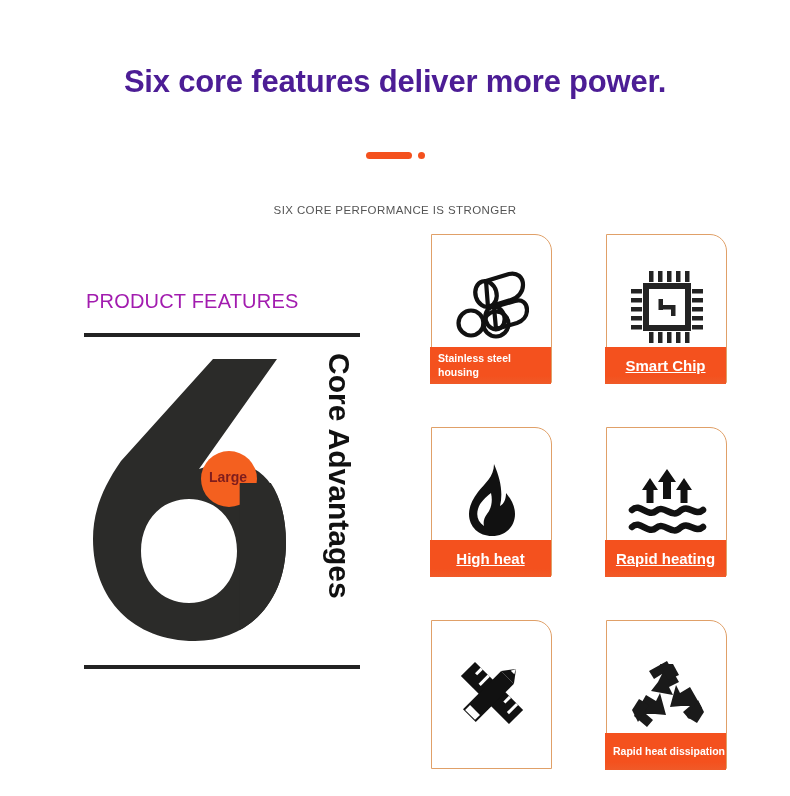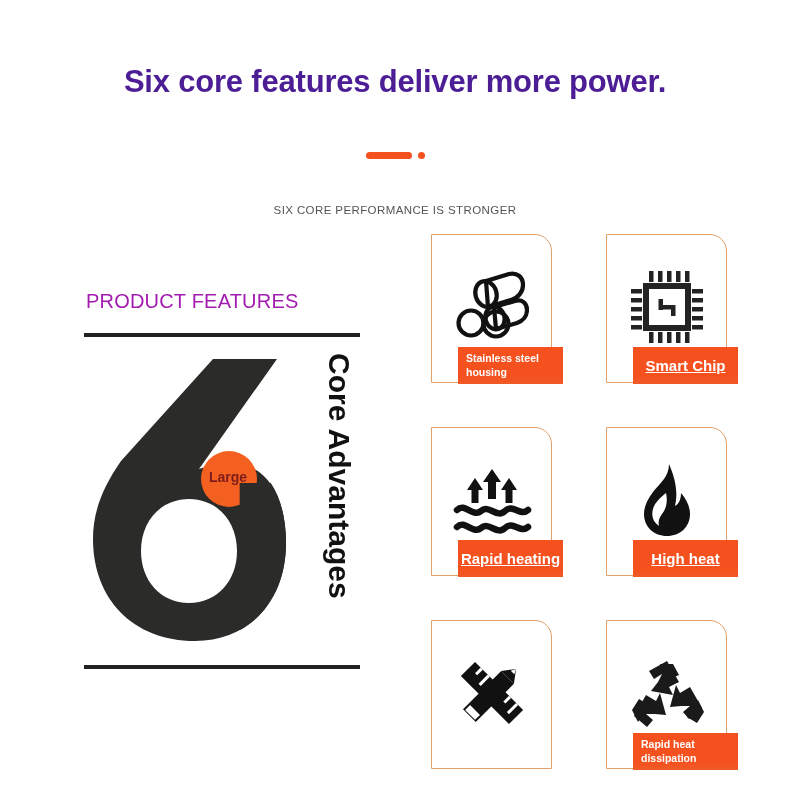--- a/index.html
+++ b/index.html
@@ -186,28 +186,27 @@
     display: flex;
     align-items: center;
     justify-content: center;
     padding-bottom: 4px;
   }
 
   .card-label {
     position: absolute;
     left: -2px;
     bottom: -2px;
-    width: 105px;
+    width: 121px;
     height: 37px;
     background: linear-gradient(180deg, #f4511e 0%, #f4511e 78%, #f05a28 100%);
     display: flex;
     align-items: center;
     color: #ffffff;
     font-weight: bold;
-    margin-left: 28px;
   }
   .card-label.two-line {
     font-size: 10.5px;
     line-height: 1.25;
     padding-left: 8px;
     text-align: left;
     justify-content: flex-start;
   }
   .card-label.one-line {
     font-size: 15px;
@@ -320,47 +319,47 @@
               <rect x="63" y="47" width="11" height="4.5"></rect>
             <rect x="63" y="56" width="11" height="4.5"></rect>
           </g>
         </svg>
       </div>
       <div class="card-label one-line">Smart Chip</div>
     </div>
 
     <div class="card">
       <div class="card-icon">
-        <svg width="82" height="70" viewBox="0 0 82 70">
-          <g fill="#111">
-            <path d="M41 4 L50 17 H45 V34 H37 V17 H32 Z"></path>
-            <path d="M24 13 L32 25 H27.5 V38 H20.5 V25 H16 Z"></path>
-            <path d="M58 13 L66 25 H61.5 V38 H54.5 V25 H50 Z"></path>
-          </g>
-          <g fill="none" stroke="#111" stroke-width="6.5" stroke-linecap="round">
-            <path d="M6 45 C14 37 22 53 30 46 C38 39 46 54 54 46 C62 38 69 52 77 45"></path>
-            <path d="M6 62 C14 54 22 70 30 63 C38 56 46 71 54 63 C62 55 69 69 77 62"></path>
-          </g>
-        </svg>
-      </div>
-      <div class="card-label one-line">Rapid heating</div>
-    </div>
-
-    <div class="card">
-      <div class="card-icon">
         <svg width="58" height="74" viewBox="0 0 58 74" fill="#111">
           <path d="M31 1 C31 14 22 20 15 29 C9 37 6 44 6 51
                    C6 64 16 73 29 73 C42 73 52 64 52 51
                    C52 43 48 36 43 30 C43 36 41 41 37 43
                    C40 31 38 17 31 1 Z
                    M28 30 C30 39 28 46 24 51 C21 55 20 59 21 63
                    C15 59 13 53 15 46 C17 39 23 34 28 30 Z" fill-rule="evenodd"></path>
         </svg>
       </div>
       <div class="card-label one-line">High heat</div>
+    </div>
+
+    <div class="card">
+      <div class="card-icon">
+        <svg width="82" height="70" viewBox="0 0 82 70">
+          <g fill="#111">
+            <path d="M41 4 L50 17 H45 V34 H37 V17 H32 Z"></path>
+            <path d="M24 13 L32 25 H27.5 V38 H20.5 V25 H16 Z"></path>
+            <path d="M58 13 L66 25 H61.5 V38 H54.5 V25 H50 Z"></path>
+          </g>
+          <g fill="none" stroke="#111" stroke-width="6.5" stroke-linecap="round">
+            <path d="M6 45 C14 37 22 53 30 46 C38 39 46 54 54 46 C62 38 69 52 77 45"></path>
+            <path d="M6 62 C14 54 22 70 30 63 C38 56 46 71 54 63 C62 55 69 69 77 62"></path>
+          </g>
+        </svg>
+      </div>
+      <div class="card-label one-line">Rapid heating</div>
     </div>
 
     <div class="card">
       <div class="card-icon">
         <svg width="76" height="76" viewBox="0 0 76 76" fill="#111">
 
           <g transform="rotate(45 38 38)">
             <path d="M4 28 H72 V48 H4 Z"></path>
             <g fill="#fff">
               <rect x="12" y="28" width="3" height="8"></rect>

